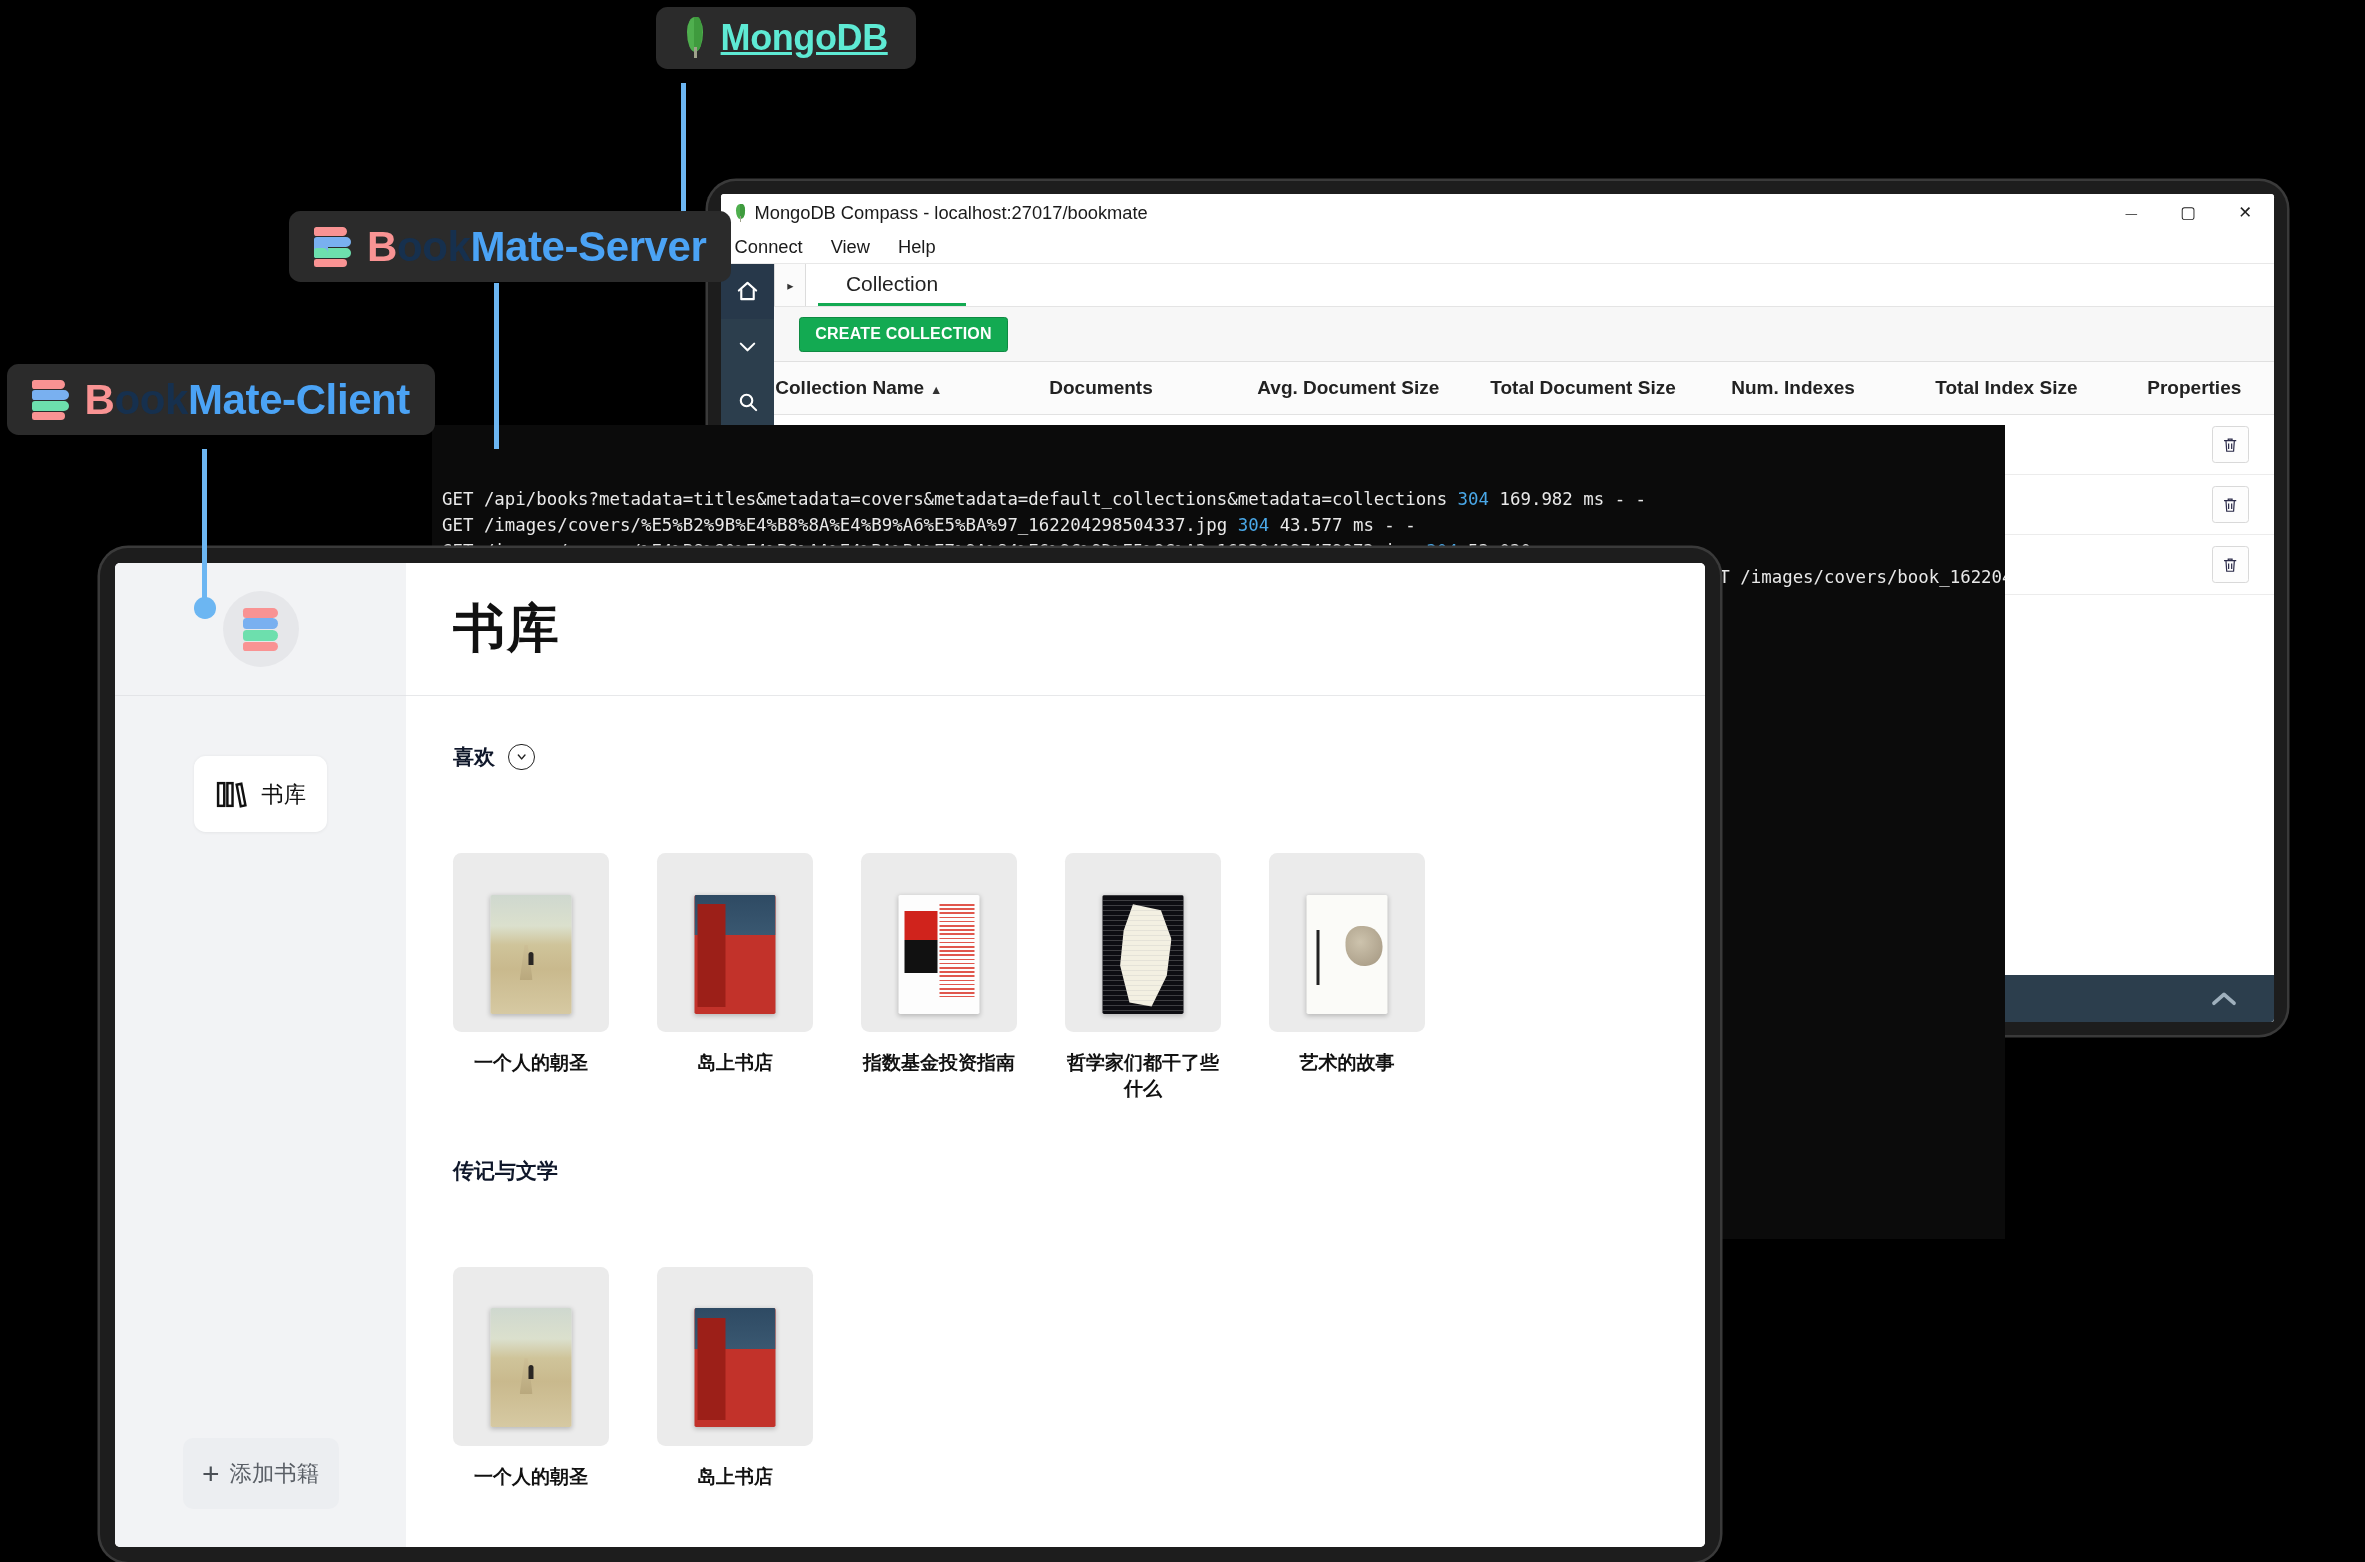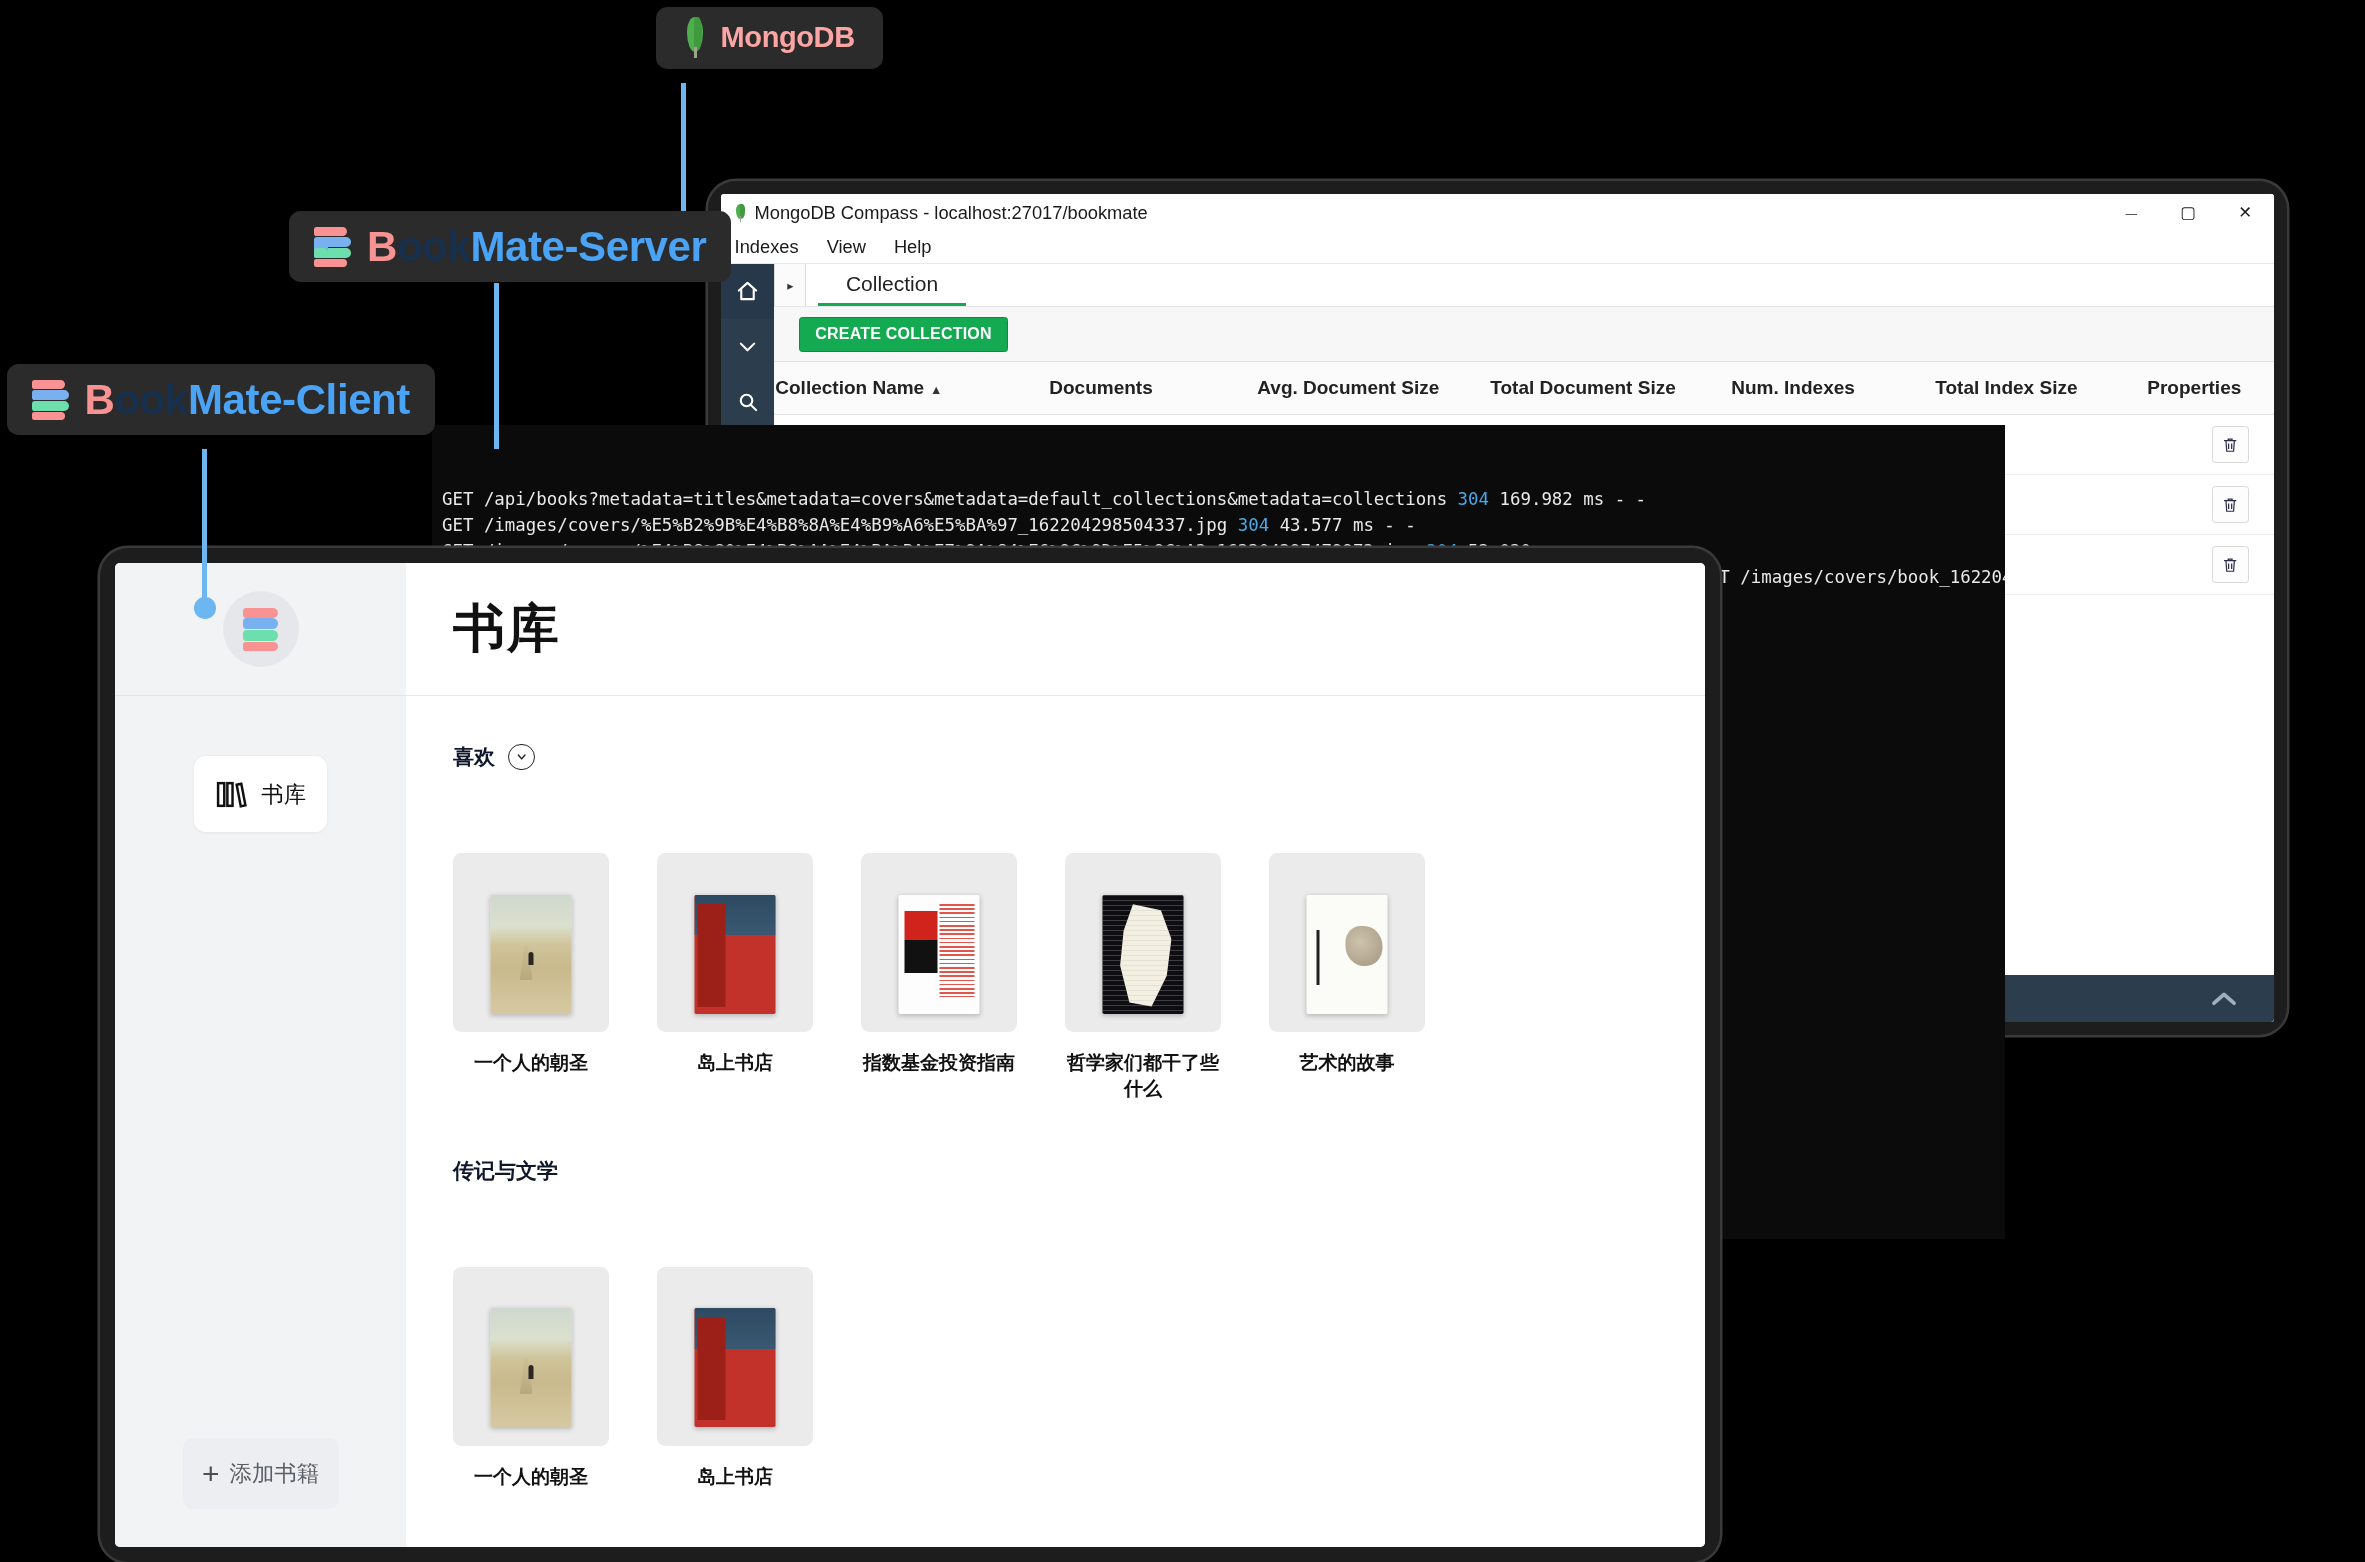--- a/index.html
+++ b/index.html
@@ -21,21 +21,21 @@
     gap: 15px;
     padding: 11.6px 25px;
     z-index: 60;
   }
   .badge-text { font-size: 42px; font-weight: bold; letter-spacing: -0.4px; white-space: nowrap; }
   .seg-b { color: #f99393; }
   .seg-ook { color: #16304e; }
   .seg-mate { color: #4ba3f5; }
 
   .mongo-badge { left: 656px; top: 6.6px; padding: 10px 28px; }
-  .mongo-badge .badge-text { color: #fca5a5; font-size: 29px; }
+  .mongo-badge .badge-text { color: #5eead4; font-size: 36px; text-decoration: underline; }
 
   
   .leaf {
     width: 21.6px; height: 42px; position: relative; flex: none;
   }
   .leaf .l-body {
     position:absolute; left:2.5px; top:0; width:16.6px; height:35px;
     background: #4faf4e;
     border-radius: 50% 50% 50% 50% / 42% 42% 58% 58%;
     transform: rotate(0deg);
@@ -345,21 +345,21 @@
         </span>
         <span class="cp-title-text">MongoDB Compass - localhost:27017/bookmate</span>
         <div class="cp-winctl">
           <div class="mm">—</div>
           <div>▢</div>
           <div>✕</div>
         </div>
       </div>
 
       <div class="cp-menubar">
-        <span>Indexes</span>
+        <span>Connect</span>
         <span>View</span>
         <span>Help</span>
       </div>
 
       <div class="cp-body">
         <div class="cp-sidebar">
           <div class="cp-sb-item active">
             <svg viewBox="0 0 24 24">
               <path d="M3 11 12 3l9 8" stroke-linecap="round" stroke-linejoin="round"></path>
               <path d="M5.5 10v10h13V10" stroke-linecap="round" stroke-linejoin="round"></path>

